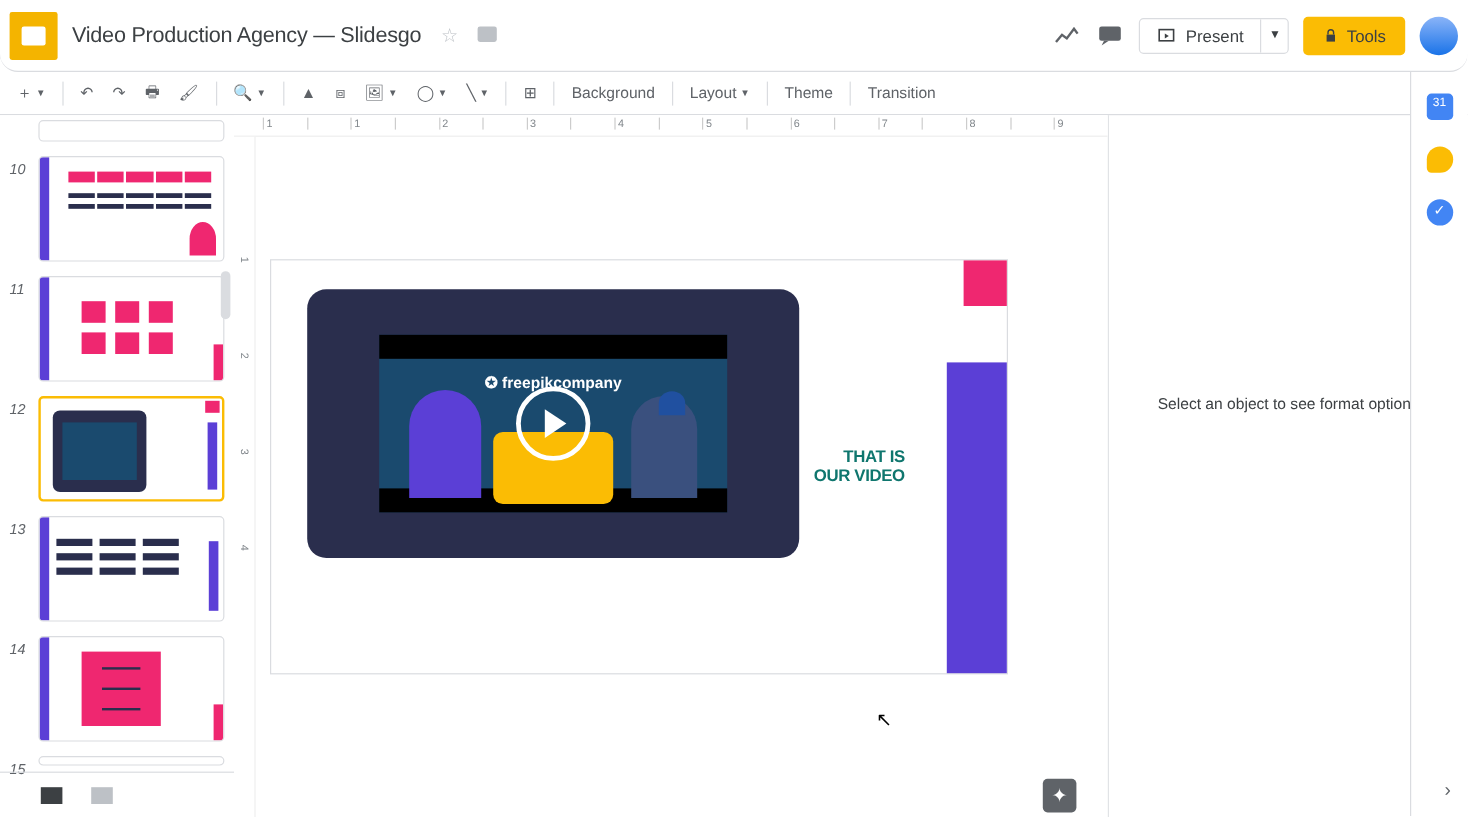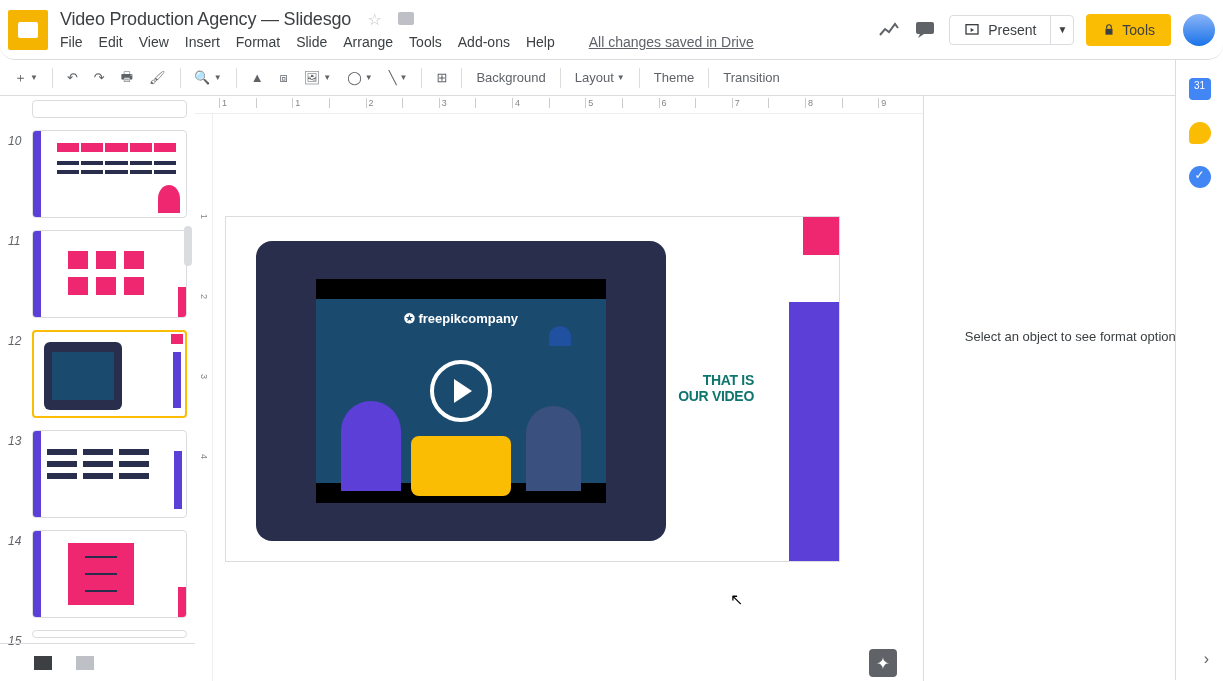--- a/index.html
+++ b/index.html
@@ -59,21 +59,21 @@
 .t14-card div { height: 2px; background: #2a2e4d; width: 60%; margin: 0 auto; }
 
 
 .canvas-area { flex: 1; background: #fff; position: relative; display: flex; flex-direction: column; }
 .ruler-h { height: 18px; background: #fff; border-bottom: 1px solid #eee; position: relative; font-size: 9px; color: #80868b; }
 .ruler-h .ticks { position: absolute; left: 24px; right: 8px; top: 2px; display: flex; }
 .ruler-h .tick { flex: 1; border-left: 1px solid #ccc; padding-left: 2px; }
 .ruler-v { position: absolute; left: 0; top: 18px; bottom: 0; width: 18px; background: #fff; border-right: 1px solid #eee; font-size: 9px; color: #80868b; }
 .ruler-v .vtick { position: absolute; left: 4px; writing-mode: vertical-rl; }
 .stage { position: absolute; left: 30px; top: 120px; width: 615px; height: 346px; border: 1px solid #dadce0; background: #fff; }
-.video-box { position: absolute; left: 30px; top: 24px; width: 410px; height: 300px; background: #2a2e4d; border-radius: 16px; overflow: hidden; }
+.video-box { position: absolute; left: 30px; top: 24px; width: 410px; height: 224px; background: #2a2e4d; border-radius: 16px; overflow: hidden; }
 .video-inner { position: absolute; top: 38px; left: 60px; right: 60px; bottom: 38px; background: #1a4a6e; }
 .black-band-t { position: absolute; top: 38px; left: 60px; right: 60px; height: 20px; background: #000; }
 .black-band-b { position: absolute; bottom: 38px; left: 60px; right: 60px; height: 20px; background: #000; }
 .play-circle { position: absolute; top: 50%; left: 50%; width: 62px; height: 62px; margin: -31px 0 0 -31px; border: 4px solid #fff; border-radius: 50%; display: flex; align-items: center; justify-content: center; }
 .play-tri { width: 0; height: 0; border-left: 18px solid #fff; border-top: 12px solid transparent; border-bottom: 12px solid transparent; margin-left: 4px; }
 .brand-text { position: absolute; top: 70px; left: 0; right: 0; text-align: center; color: #fff; font-size: 13px; font-weight: 600; }
 .ppl1 { position: absolute; bottom: 50px; left: 85px; width: 60px; height: 90px; background: #5b3fd6; border-radius: 30px 30px 0 0; }
 .sofa { position: absolute; bottom: 45px; left: 155px; width: 100px; height: 60px; background: #fbbc04; border-radius: 8px; }
 .ppl2 { position: absolute; bottom: 50px; right: 85px; width: 55px; height: 85px; background: #3a507e; border-radius: 28px 28px 0 0; }
 .lamp { position: absolute; top: 85px; right: 95px; width: 22px; height: 20px; background: #2050a0; border-radius: 50% 50% 0 0; }
@@ -114,33 +114,20 @@
 
 <div class="header">
   <div class="logo">
       <div class="logo-inner"></div>
     </div>
   <div class="title-area">
     <div>
       <span class="doc-title">Video Production Agency — Slidesgo</span>
       <span class="star-ico">☆</span>
       <span class="folder-ico"></span>
-    </div>
-    <div class="menubar">
-      <span>File</span>
-      <span>Edit</span>
-      <span>View</span>
-      <span>Insert</span>
-      <span>Format</span>
-      <span>Slide</span>
-      <span>Arrange</span>
-      <span>Tools</span>
-      <span>Add-ons</span>
-      <span>Help</span>
-      <span class="saved">All changes saved in Drive</span>
     </div>
   </div>
   <div class="header-right">
     <svg class="hicon" viewBox="0 0 24 24">
         <path d="M3 17l5-6 4 3 6-8 3 4" stroke="#5f6368" fill="none" stroke-width="2"></path>
       </svg>
     <svg class="hicon" viewBox="0 0 24 24">
         <rect x="3" y="4" width="18" height="12" rx="2" fill="#5f6368"></rect>
         <path d="M7 16l-2 4 6-4" fill="#5f6368"></path>
       </svg>

